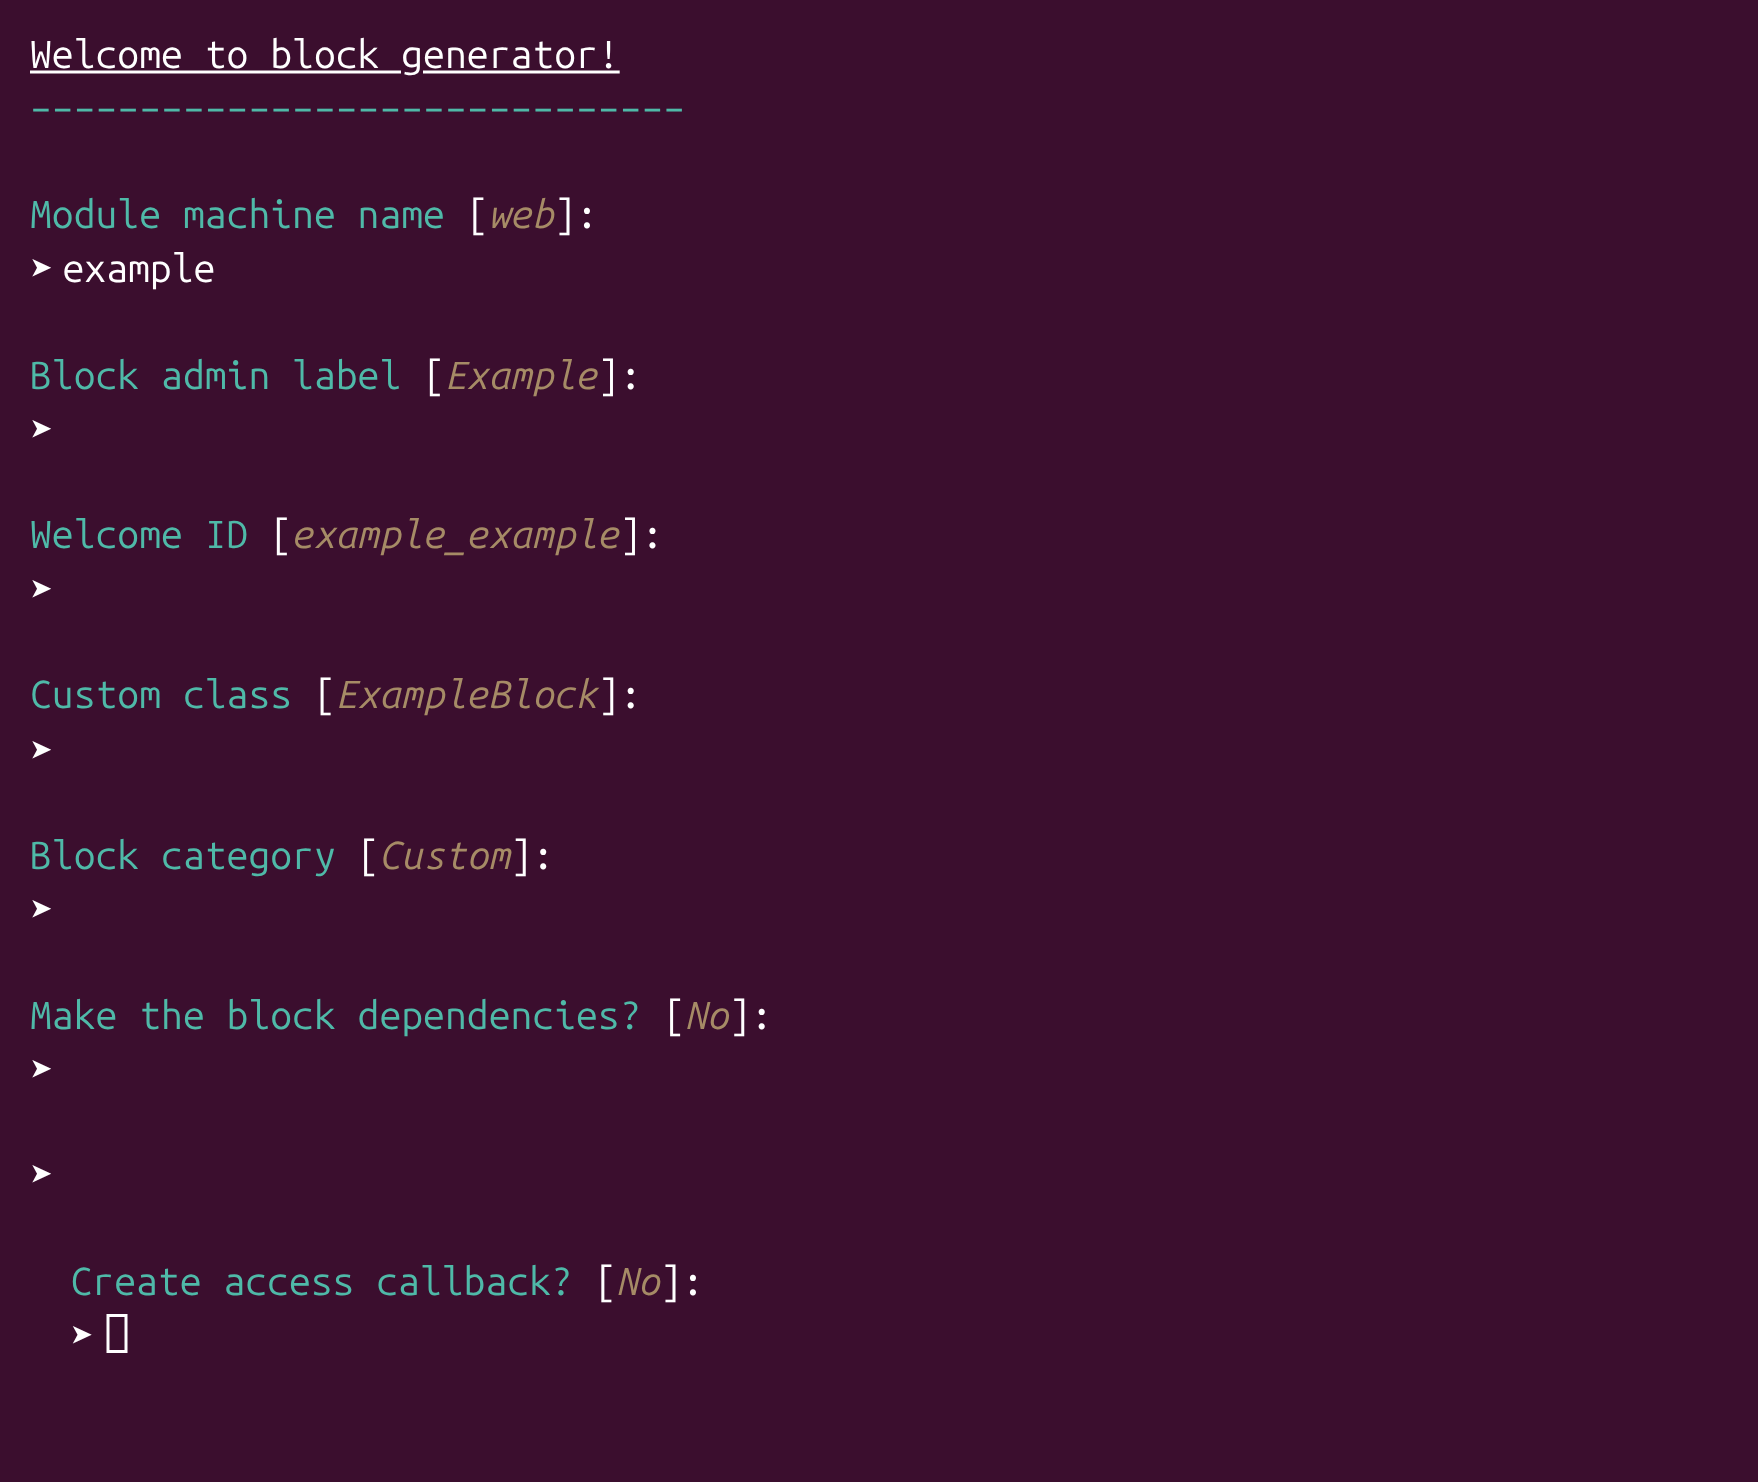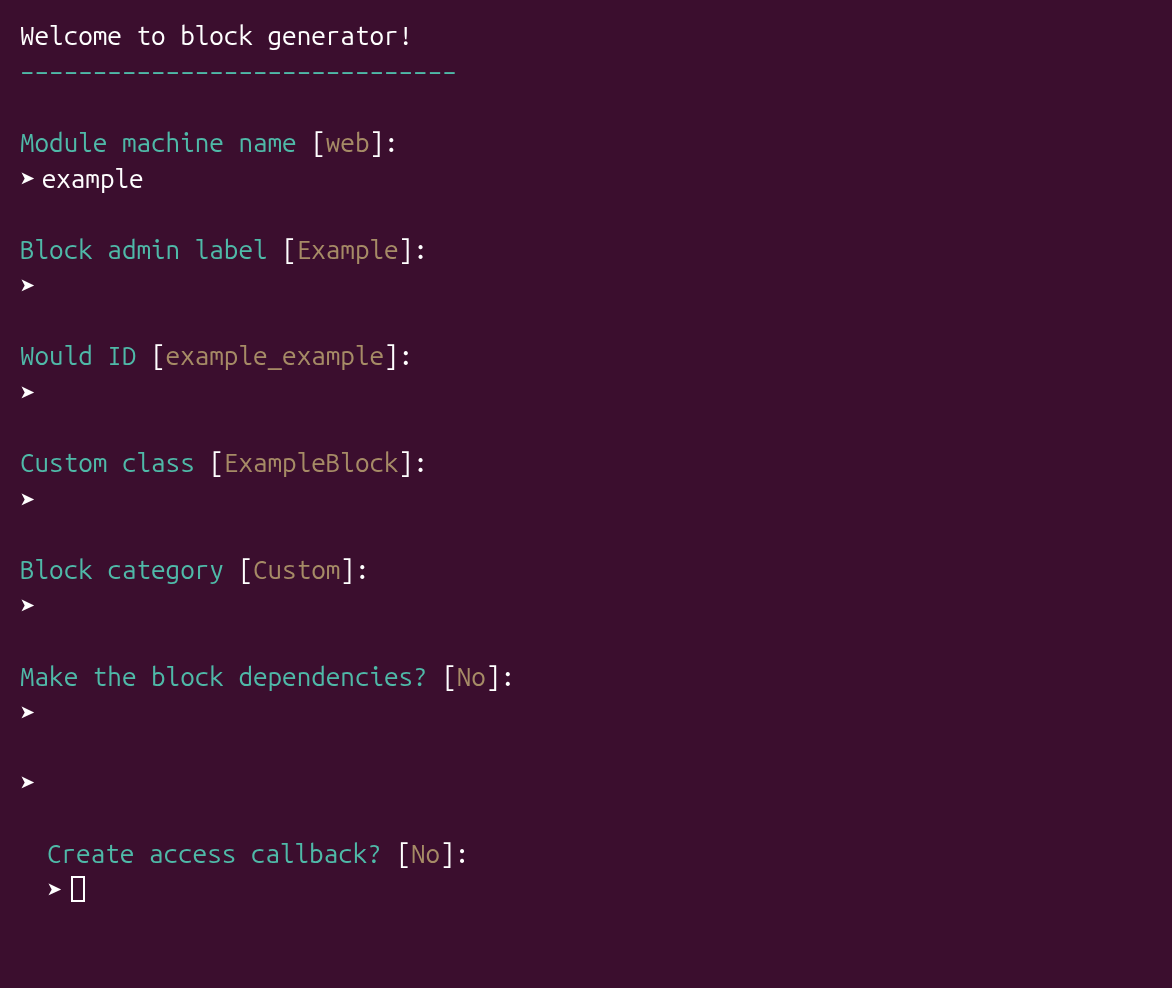--- a/index.html
+++ b/index.html
@@ -14,20 +14,21 @@
       font-size: 26px;
       line-height: 1.4;
       padding: 18px 20px;
       width: 1172px;
       height: 988px;
       overflow: hidden;
     }
     .header {
       color: #ffffff;
       margin-bottom: 0;
+      text-decoration: underline;
     }
     .underline {
       color: #4fb9a8;
       letter-spacing: 0;
       margin-bottom: 34px;
     }
     .prompt-block {
       margin-bottom: 34px;
     }
     .prompt-block:last-child {
@@ -36,20 +37,21 @@
     }
     .question {
       color: #4fb9a8;
       text-align: center;
     }
     .bracket {
       color: #ffffff;
     }
     .default-val {
       color: #a68b66;
+      font-style: italic;
     }
     .colon {
       color: #ffffff;
     }
     .answer-line {
       color: #ffffff;
       display: flex;
       align-items: center;
     }
     .arrow {
@@ -95,21 +97,21 @@
     <span class="question"> Block admin label</span><span class="question"> </span><span class="bracket">[</span><span class="default-val">Example</span><span class="bracket">]</span><span class="colon">:</span>
   </div>
   <div class="answer-line">
     <span class="arrow">➤</span>
       <span class="answer-text"></span>
   </div>
 </div>
 
 <div class="prompt-block">
   <div>
-    <span class="question"> Would ID</span><span class="question"> </span><span class="bracket">[</span><span class="default-val">example_example</span><span class="bracket">]</span><span class="colon">:</span>
+    <span class="question"> Welcome ID</span><span class="question"> </span><span class="bracket">[</span><span class="default-val">example_example</span><span class="bracket">]</span><span class="colon">:</span>
   </div>
   <div class="answer-line">
     <span class="arrow">➤</span>
       <span class="answer-text"></span>
   </div>
 </div>
 
 <div class="prompt-block">
   <div>
     <span class="question"> Custom class</span><span class="question"> </span><span class="bracket">[</span><span class="default-val">ExampleBlock</span><span class="bracket">]</span><span class="colon">:</span>

